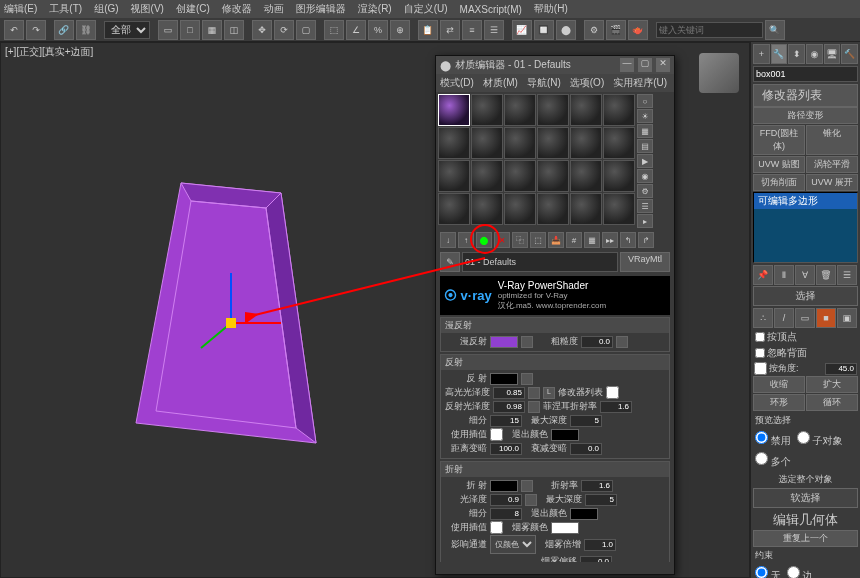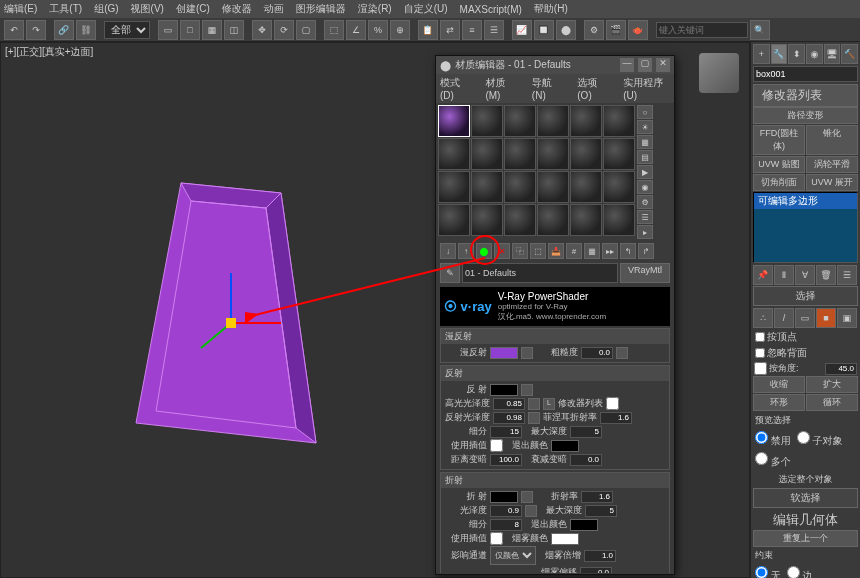--- a/index.html
+++ b/index.html
@@ -29,21 +29,21 @@
 .chk input { width:10px; height:10px; }
 .spin-row { display:flex; align-items:center; gap:2px; padding:1px; }
 .spin-row label { flex:1; font-size:9px; }
 .spin { width:32px; height:12px; background:#2a2a2a; border:1px solid #555; color:#fff; font-size:8px; text-align:right; padding-right:2px; }
 .radio-row { display:flex; gap:6px; padding:2px; }
 
 .mateditor { position:absolute; left:435px; top:55px; width:240px; height:520px; background:#3a3a3a; border:1px solid #111; box-shadow:2px 2px 8px rgba(0,0,0,0.6); }
 .me-title { background:#4a4a4a; padding:2px 4px; display:flex; align-items:center; gap:4px; }
 .me-title .titletext { flex:1; font-size:10px; }
 .me-title .wbtn { width:14px; height:14px; background:#666; text-align:center; cursor:pointer; font-size:9px; }
-.me-menu { padding:2px 4px; display:flex; gap:16px; font-size:10px; background:#444; }
+.me-menu { padding:2px 4px; display:flex; gap:9px; font-size:10px; background:#444; }
 .me-slots { display:flex; padding:2px; }
 .slot-grid { display:grid; grid-template-columns:repeat(6,32px); grid-template-rows:repeat(4,32px); gap:1px; }
 .slot { background:radial-gradient(circle at 35% 35%, #555 0%, #222 70%); border:1px solid #555; cursor:pointer; }
 .slot.active { background:radial-gradient(circle at 35% 35%, #a060d0 0%, #201030 70%); border:1px solid #fff; }
 .slot-side { width:18px; display:flex; flex-direction:column; gap:1px; margin-left:2px; }
 .slot-side .tbtn { height:14px; width:16px; font-size:8px; }
 .me-tools { display:flex; gap:2px; padding:2px 4px; align-items:center; }
 .me-tools .tbtn { width:16px; height:16px; font-size:8px; }
 .red-circle { position:absolute; width:30px; height:30px; border:2px solid #f00; border-radius:50%; pointer-events:none; }
 .red-arrow { position:absolute; pointer-events:none; }
@@ -112,21 +112,21 @@
   <div class="tbtn">☰</div>
   <div class="tsep"></div>
   <div class="tbtn">📈</div>
   <div class="tbtn">🔲</div>
   <div class="tbtn">⬤</div>
   <div class="tsep"></div>
   <div class="tbtn">⚙</div>
   <div class="tbtn">🎬</div>
   <div class="tbtn">🫖</div>
   <div class="tsep"></div>
-  <input class="tinput" style="width: 92px;" placeholder="键入关键词">
+  <input class="tinput" style="width: 107px;" placeholder="键入关键词">
   <div class="tbtn">🔍</div>
 </div>
 
 <div class="main">
   <div class="viewport">
     <div class="vlabel">[+][正交][真实+边面]</div>
     <div class="cube"></div>
     <svg class="prism" width="220" height="320">
       <polygon points="60,10 160,20 195,270 15,250" fill="#a040d0" stroke="#d080f0" stroke-width="1"></polygon>
       <polygon points="60,10 160,20 145,35 70,28" fill="#8030b0" stroke="#d080f0"></polygon>

